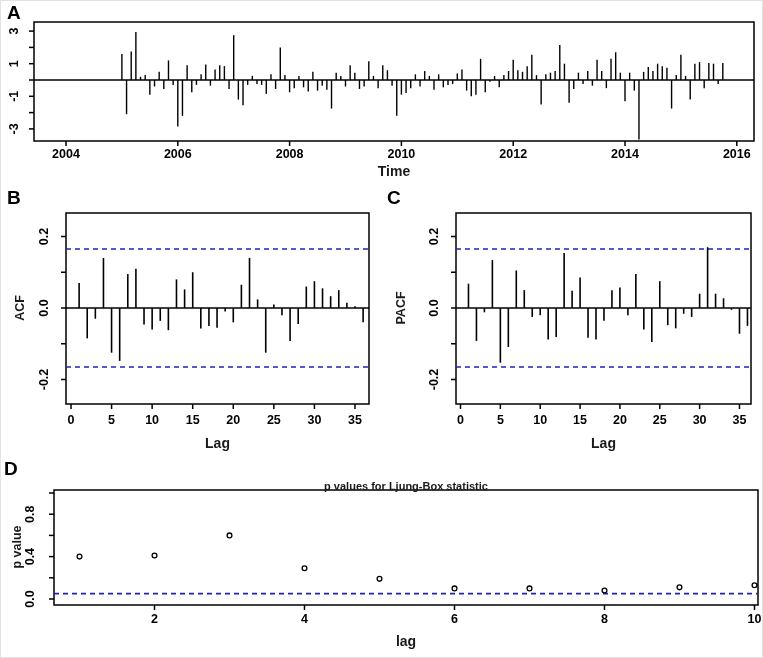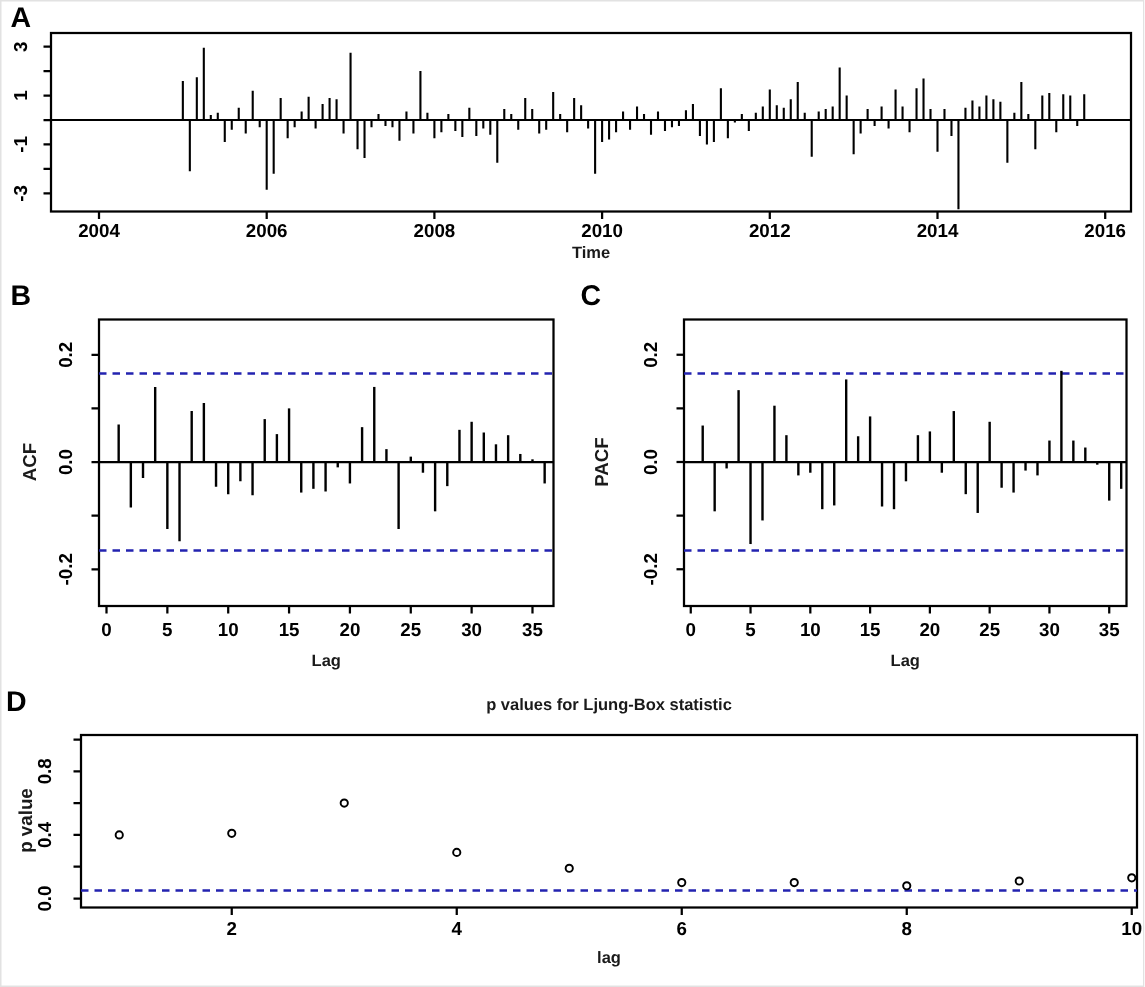--- a/index.html
+++ b/index.html
@@ -15,21 +15,21 @@
   #plot-canvas{position:absolute;left:0;top:0;}
   .panel-letter{
     position:absolute;
     font-size:19px;font-weight:bold;color:#000;line-height:1;
   }
   .hlab{
     position:absolute;text-align:center;
     font-weight:bold;color:#1a1a1a;
   }
   .title-lab{font-size:11px;}
-  .axis-lab{font-size:11px;}
+  .axis-lab{font-size:14px;}
   .vlab{
     position:absolute;white-space:nowrap;
     transform:translate(-50%,-50%) rotate(-90deg);
     font-weight:bold;color:#1a1a1a;font-size:12.5px;
   }
 </style>
 </head>
 <body>
 
 <div id="figure">
@@ -351,21 +351,21 @@
       <circle cx="603.5" cy="589.52" r="2.4" fill="none" stroke="#000000" stroke-width="1.3"></circle>
       <circle cx="678.5" cy="586.34" r="2.4" fill="none" stroke="#000000" stroke-width="1.3"></circle>
       <circle cx="753.5" cy="584.22" r="2.4" fill="none" stroke="#000000" stroke-width="1.3"></circle>
     </svg>
 
   <div class="panel-letter" style="left:6px;top:2px;">A</div>
   <div class="panel-letter" style="left:6px;top:187px;">B</div>
   <div class="panel-letter" style="left:386px;top:187px;">C</div>
   <div class="panel-letter" style="left:3px;top:458px;">D</div>
 
-  <div class="hlab title-lab" style="left:53px;top:463px;width:704px;">p values for Ljung-Box statistic</div>
+  <div class="hlab title-lab" style="left:53px;top:479px;width:704px;">p values for Ljung-Box statistic</div>
 
   <div class="hlab axis-lab" style="left:33px;top:162px;width:720px;">Time</div>
   <div class="hlab axis-lab" style="left:65px;top:434px;width:303px;">Lag</div>
   <div class="hlab axis-lab" style="left:455px;top:434px;width:295px;">Lag</div>
   <div class="hlab axis-lab" style="left:53px;top:632px;width:704px;">lag</div>
 
   <div class="vlab" style="left:19px;top:307px;">ACF</div>
   <div class="vlab" style="left:400px;top:307px;">PACF</div>
   <div class="vlab" style="left:16px;top:546px;">p value</div>
 

